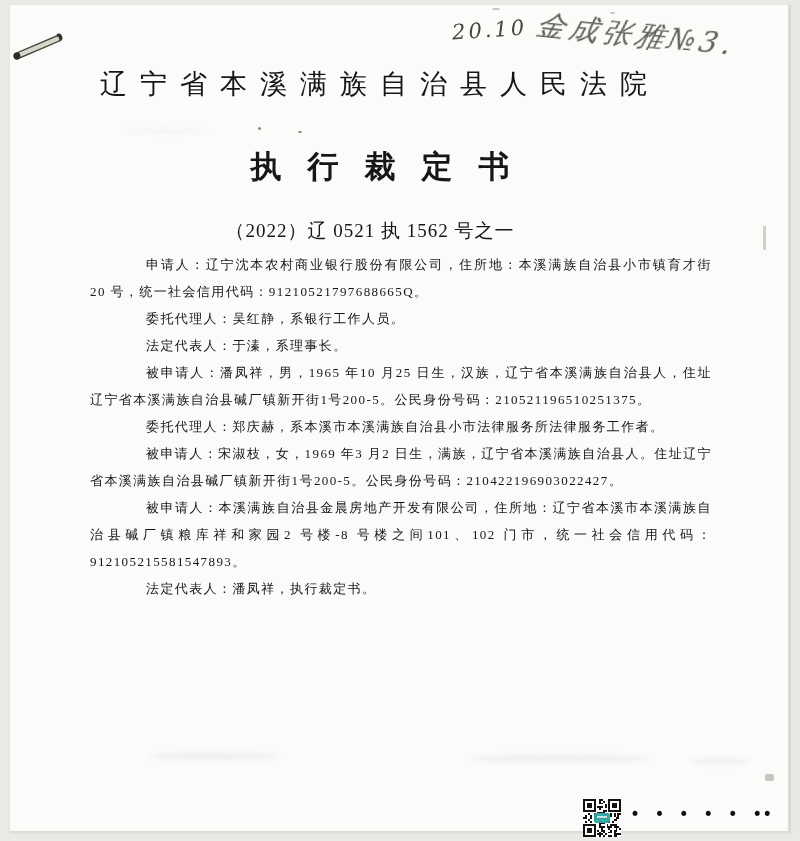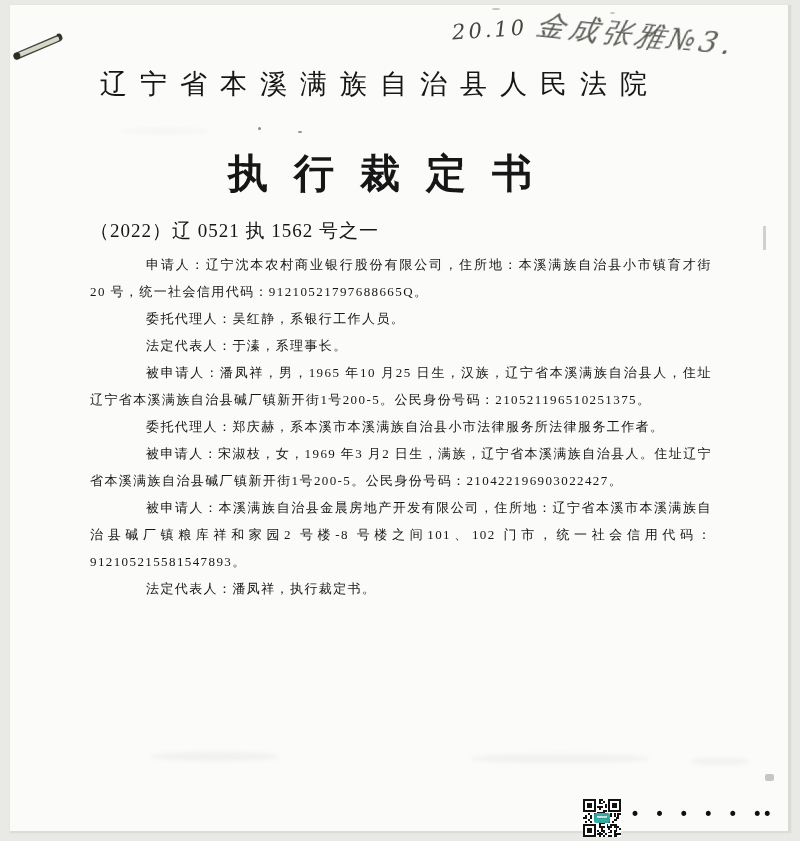--- a/index.html
+++ b/index.html
@@ -21,22 +21,22 @@
   
   .hw{position:absolute;color:var(--handwriting-ink);font-style:italic;
       font-family:"DejaVu Serif",serif;white-space:nowrap;}
   .hw-date{left:452px;top:18px;font-size:21px;transform:rotate(-4deg);letter-spacing:3px;}
   .hw-note{left:536px;top:16px;font-size:29px;transform:rotate(6deg) skewX(-8deg);
            letter-spacing:4px;opacity:.85;filter:blur(.3px);}
   
   .court-name{position:absolute;left:60px;top:66px;width:640px;text-align:center;
     font-size:27px;font-weight:normal;letter-spacing:13px;white-space:nowrap;}
   .doc-title{position:absolute;left:60px;top:146px;width:640px;text-align:center;
-    font-size:40px;font-weight:bold;letter-spacing:26px;text-indent:26px;white-space:nowrap;}
-  .case-number{position:absolute;left:90px;top:218px;width:560px;text-align:left;
+    font-size:31px;font-weight:bold;letter-spacing:26px;text-indent:26px;white-space:nowrap;}
+  .case-number{position:absolute;left:90px;top:218px;width:560px;text-align:center;
     font-size:19px;letter-spacing:1px;white-space:nowrap;}
   
   .body-text{position:absolute;left:90px;top:251px;width:622px;}
   .body-text p{
     font-size:13px;line-height:27px;letter-spacing:1.4px;
     text-align:justify;text-indent:56px;color:var(--ink);
   }
   
   .qr-wrap{position:absolute;left:583px;top:799px;width:38px;height:38px;}
   .qr-wrap svg{width:38px;height:38px;display:block;}

